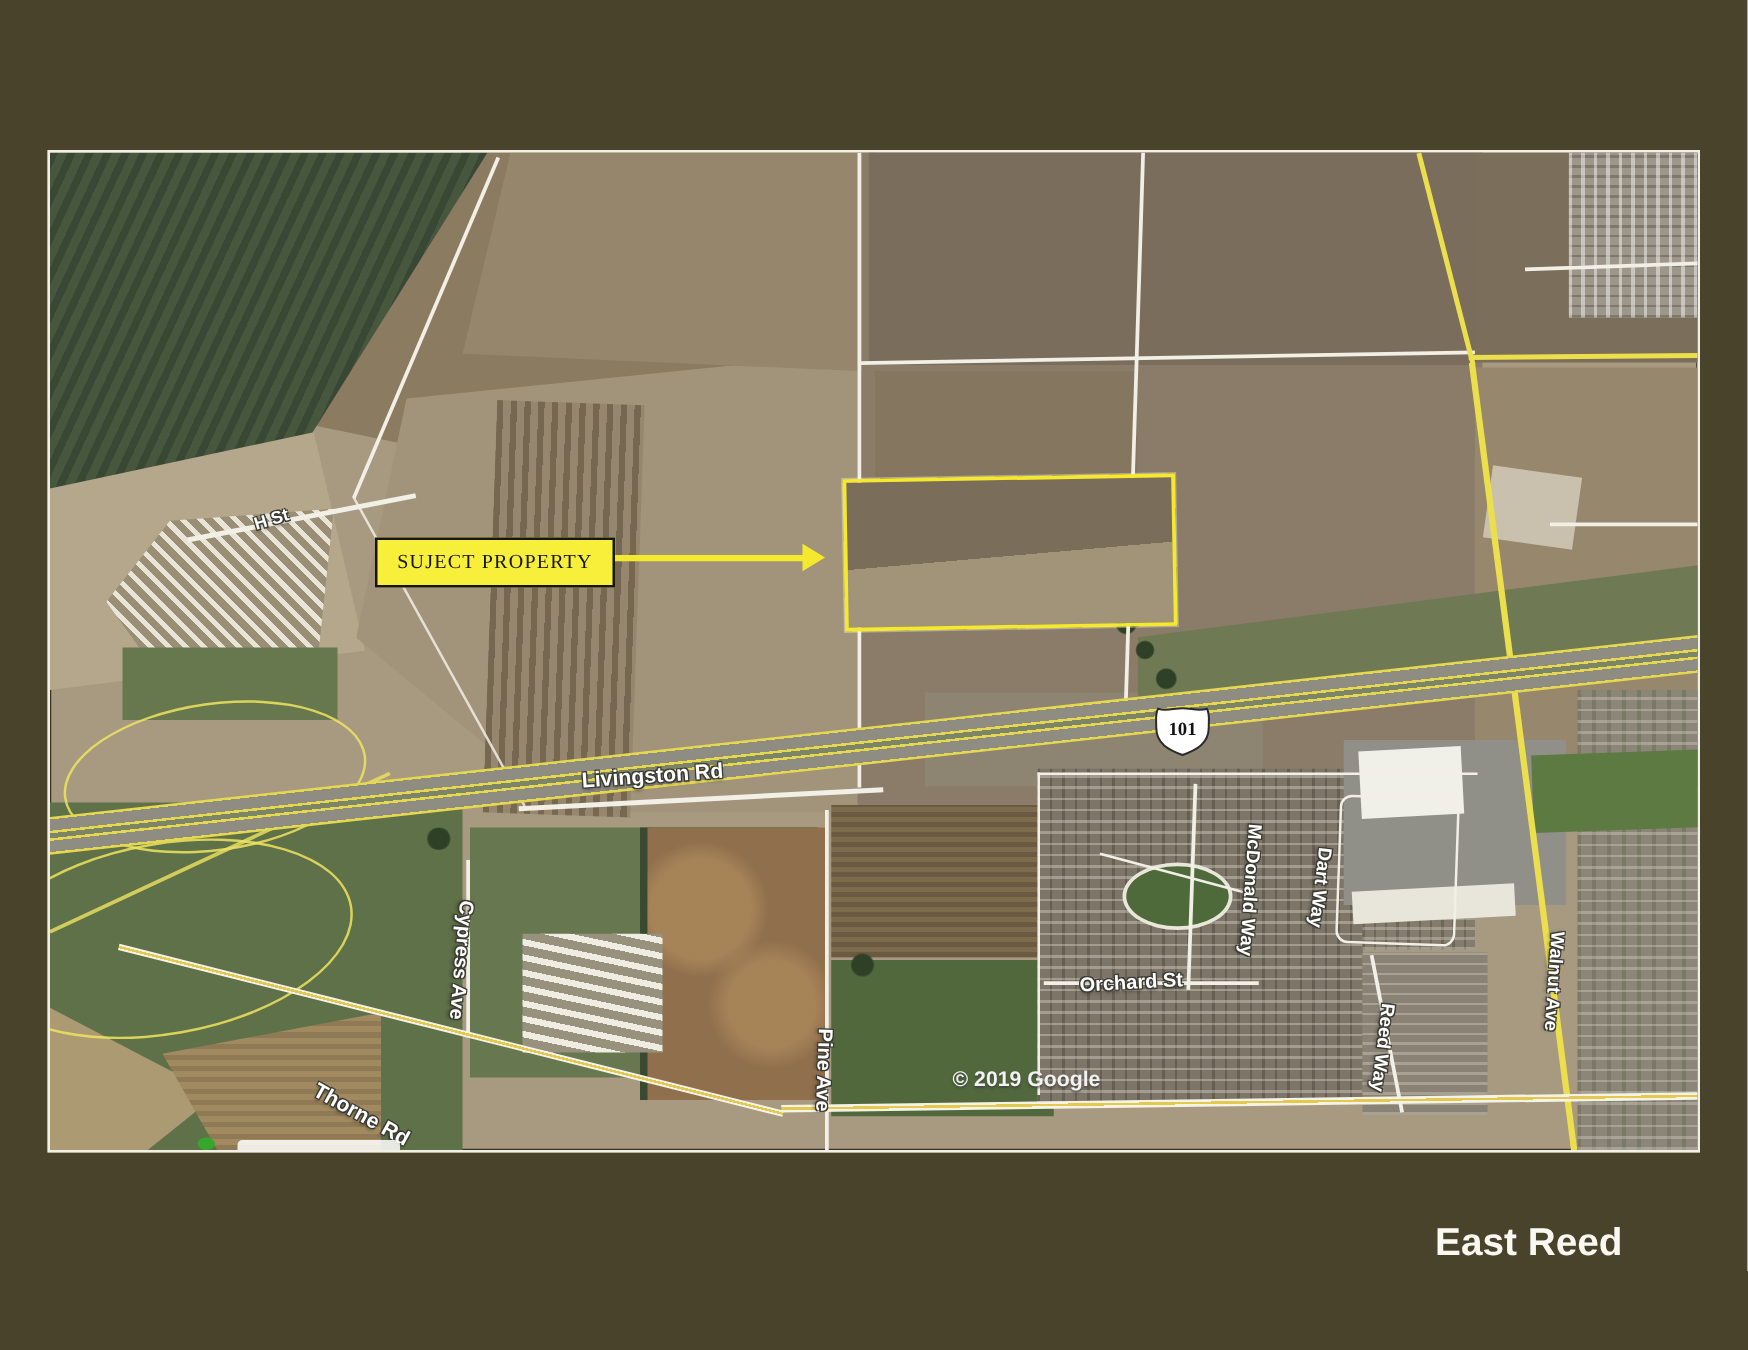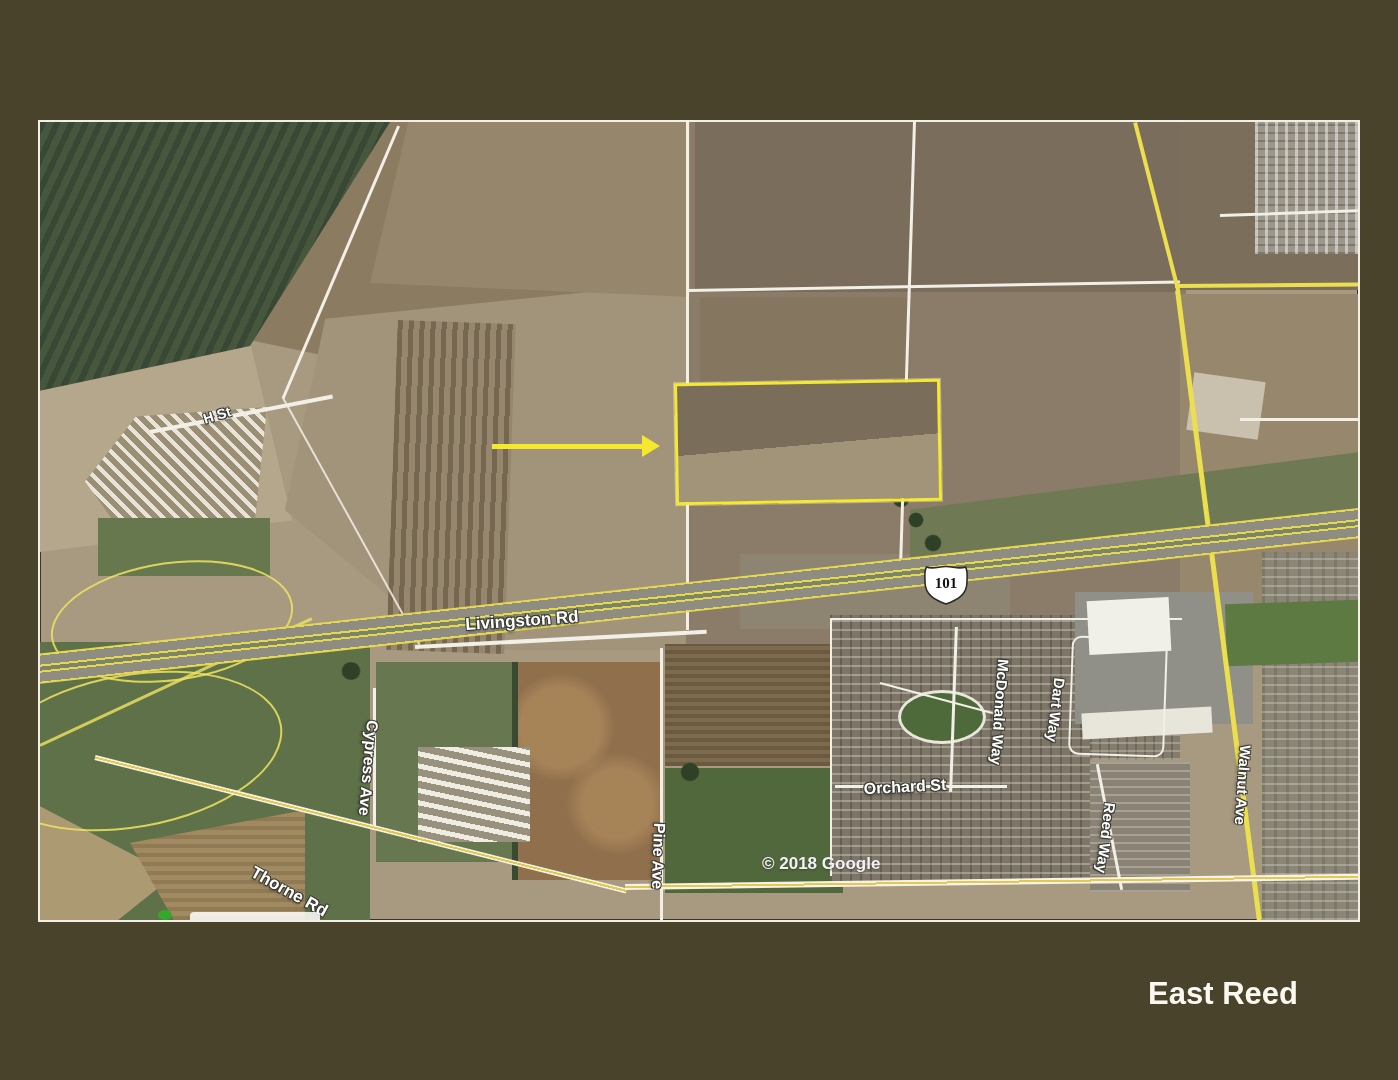--- a/index.html
+++ b/index.html
@@ -105,20 +105,23 @@
     <div class="road" style="left:790px;top:496px;width:352px;height:2px;z-index:10;"></div>
     <div class="road" style="left:795px;top:663px;width:172px;height:3px;z-index:10;"></div>
     <div class="roadv" style="left:912px;top:505px;width:3px;height:165px;transform:rotate(2deg);z-index:10;"></div>
     <div class="dart-loop"></div>
     <div class="roadv" style="left:1068px;top:641px;width:3px;height:128px;transform:rotate(-11deg);z-index:10;"></div>
     <div class="road" style="left:1180px;top:92px;width:140px;height:3px;transform:rotate(-2deg);z-index:10;"></div>
     <div class="road" style="left:1200px;top:296px;width:120px;height:3px;z-index:10;"></div>
     <div class="road" style="left:840px;top:560px;width:120px;height:2px;transform:rotate(15deg);z-index:10;"></div>
 
     <div class="subject-outline"></div>
+    <div class="callout">
+      <span>SUJECT PROPERTY</span>
+    </div>
     <div class="arrow-line"></div>
     <div class="arrow-head"></div>
 
     <div class="shield">
       <svg width="48" height="44" viewBox="0 0 48 44">
         <path d="M24,42 C13,38 3,33 3,20 C3,14 2,9 4.5,5 C11,7.5 17,4.5 24,4.5 C31,4.5 37,7.5 43.5,5 C46,9 45,14 45,20 C45,33 35,38 24,42 Z" fill="#ffffff" stroke="#2a2a2a" stroke-width="1.6"></path>
         <text x="24" y="26" text-anchor="middle" font-size="15" font-weight="bold" fill="#111111" font-family="Liberation Serif, serif">101</text>
       </svg>
     </div>
 
@@ -126,19 +129,19 @@
     <div class="lbl" style="left:482px;top:499px;font-size:17px;--r:-4deg;">Livingston Rd</div>
     <div class="lbl" style="left:328px;top:646px;font-size:16px;--r:95deg;">Cypress Ave</div>
     <div class="lbl" style="left:249px;top:770px;font-size:17px;--r:29deg;">Thorne Rd</div>
     <div class="lbl" style="left:618px;top:734px;font-size:16px;--r:92deg;">Pine Ave</div>
     <div class="lbl" style="left:865px;top:665px;font-size:16px;--r:-3deg;">Orchard St</div>
     <div class="lbl" style="left:960px;top:590px;font-size:15px;--r:94deg;">McDonald Way</div>
     <div class="lbl" style="left:1016px;top:588px;font-size:15px;--r:97deg;">Dart Way</div>
     <div class="lbl" style="left:1066px;top:716px;font-size:15px;--r:97deg;">Reed Way</div>
     <div class="lbl" style="left:1203px;top:663px;font-size:15px;--r:94deg;">Walnut Ave</div>
 
-    <div class="attribution">© 2018 Google</div>
+    <div class="attribution">© 2019 Google</div>
     <div class="gmap-ui"></div>
     <div class="gmap-dot"></div>
   </div>
 
   <div class="slide-title">East Reed</div>
 </div>
 
 </body></html>

